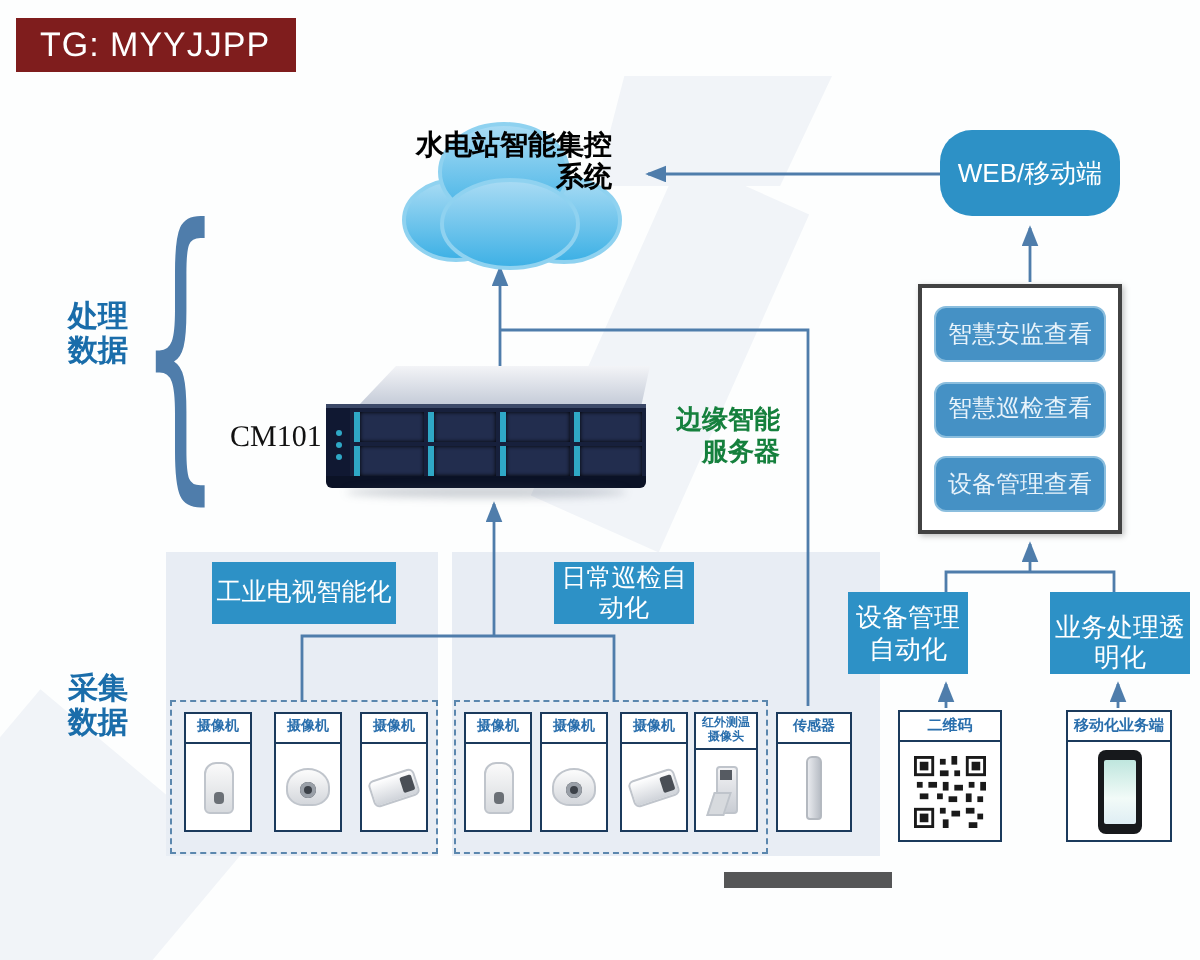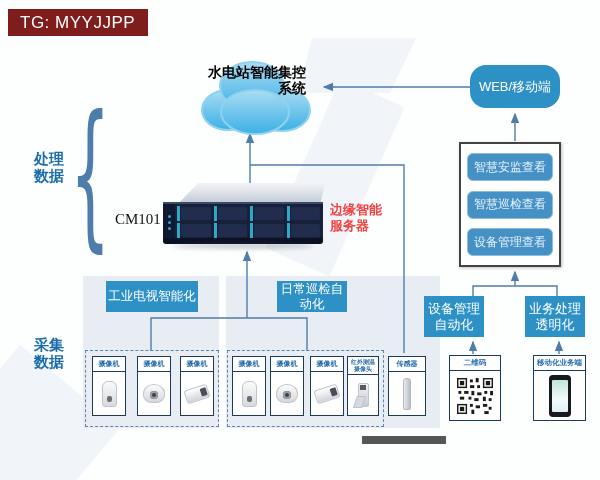--- a/index.html
+++ b/index.html
@@ -31,30 +31,30 @@
   #server-ear{width:12px;height:100%;background:#101832;display:flex;flex-direction:column;
               justify-content:center;gap:3px;align-items:center;}
   .led{width:3px;height:3px;background:#2fa8c6;border-radius:50%;}
   #bays{flex:1;display:grid;grid-template-columns:repeat(4,1fr);grid-template-rows:1fr 1fr;gap:2px;padding:2px;}
   .bay{background:#222d4e;border-left:3px solid #2fa8c6;box-shadow:inset 0 0 2px #000;}
   #server-base{position:absolute;left:0;top:55px;width:160px;height:6px;background:#0b1226;border-radius:0 0 3px 3px;}
   #server-shadow{position:absolute;left:10px;top:60px;width:140px;height:6px;background:rgba(60,70,90,.25);
                  border-radius:50%;filter:blur(2px);}
   #server-model{left:115px;top:211px;font-family:"Liberation Serif","DejaVu Serif",serif;
                 font-size:15px;color:#111;z-index:4;}
-  #server-name{left:330px;top:202px;width:60px;text-align:left;font-size:13px;font-weight:bold;
-               color:#ef4444;line-height:1.25;z-index:4;}
+  #server-name{left:330px;top:202px;width:60px;text-align:right;font-size:13px;font-weight:bold;
+               color:#15803d;line-height:1.25;z-index:4;}
   
   .blue-box{position:absolute;background:#2d91c6;color:#fff;display:flex;align-items:center;
             justify-content:center;text-align:center;z-index:4;font-size:12.5px;line-height:1.2;}
   #web-box{left:470px;top:65px;width:90px;height:43px;border-radius:16px;font-size:13px;}
   #box-tv{left:106px;top:281px;width:92px;height:31px;}
   #box-patrol{left:277px;top:281px;width:70px;height:31px;}
   #box-device{left:424px;top:296px;width:60px;height:41px;font-size:13px;}
-  #box-biz{left:525px;top:296px;width:60px;height:41px;font-size:13px;}
+  #box-biz{left:525px;top:296px;width:70px;height:41px;font-size:13px;align-items:flex-end;}
   
   #view-group{left:459px;top:142px;width:102px;height:125px;background:#fff;border:2px solid #424242;
               box-shadow:1px 1px 3px rgba(0,0,0,.25);z-index:4;display:flex;flex-direction:column;
               justify-content:space-between;padding:9px 0;box-sizing:border-box;align-items:center;}
   .view-btn{width:84px;height:26px;background:#4591c5;border:1px solid #8bbede;border-radius:6px;
             color:#e8f3fb;font-size:12px;display:flex;align-items:center;justify-content:center;}
   
   .panel{position:absolute;background:#e8edf4;z-index:1;}
   #panel-left{left:83px;top:276px;width:136px;height:152px;}
   #panel-right{left:226px;top:276px;width:214px;height:152px;}

